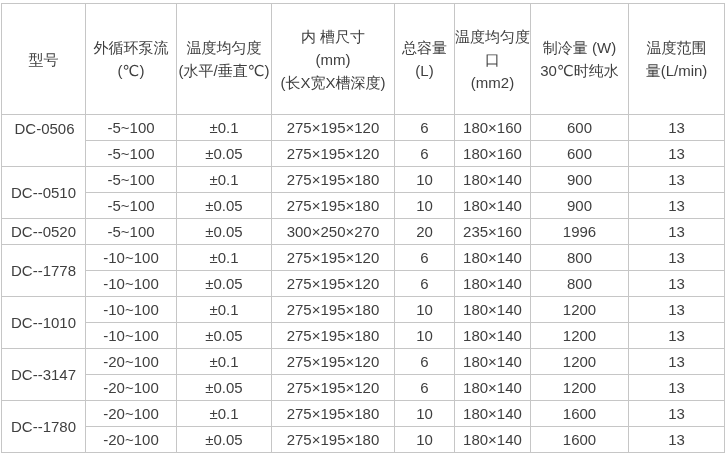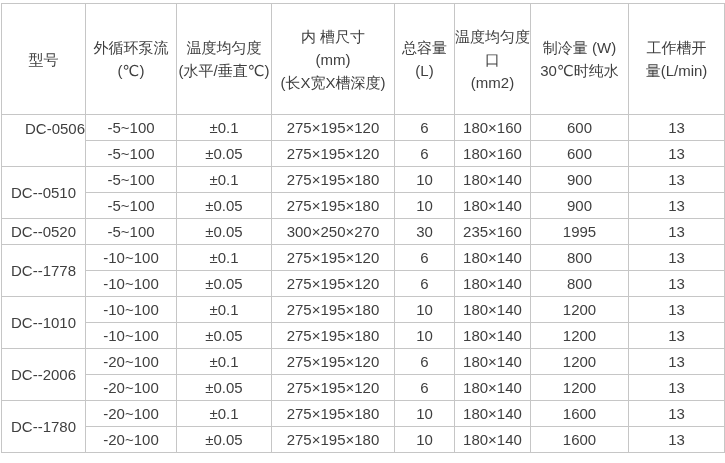--- a/index.html
+++ b/index.html
@@ -39,21 +39,21 @@
   .spec tbody td {
     height: 25px;
     line-height: 25px;
   }
   .spec td.model-cell {
     font-size: 15px;
   }
   
   .spec td.model-first {
     vertical-align: top;
-    text-align: right;
+    text-align: center;
     padding: 2px 0 0 2px;
     line-height: 23px;
     margin-left: 15px;
   }
   .hl { 
     display: block;
   }
 </style>
 </head>
 <body>
@@ -95,21 +95,21 @@
         <th>
           <span class="hl">温度均匀度</span>
           <span class="hl">口</span>
           <span class="hl">(mm2)</span>
         </th>
         <th>
           <span class="hl">制冷量 (W)</span>
           <span class="hl">30℃时纯水</span>
         </th>
         <th>
-          <span class="hl">工作槽开</span>
+          <span class="hl">温度范围</span>
           <span class="hl">量(L/min)</span>
         </th>
       </tr>
     </thead>
     <tbody>
       <tr>
         <td rowspan="2" class="model-cell model-first">DC-0506</td>
         <td>-5~100</td>
         <td>±0.1</td>
         <td>275×195×120</td>
@@ -144,23 +144,23 @@
         <td>10</td>
         <td>180×140</td>
         <td>900</td>
         <td>13</td>
       </tr>
       <tr>
         <td class="model-cell">DC--0520</td>
         <td>-5~100</td>
         <td>±0.05</td>
         <td>300×250×270</td>
-        <td>30</td>
+        <td>20</td>
         <td>235×160</td>
-        <td>1995</td>
+        <td>1996</td>
         <td>13</td>
       </tr>
       <tr>
         <td rowspan="2" class="model-cell">DC--1778</td>
         <td>-10~100</td>
         <td>±0.1</td>
         <td>275×195×120</td>
         <td>6</td>
         <td>180×140</td>
         <td>800</td>
@@ -188,21 +188,21 @@
       <tr>
         <td>-10~100</td>
         <td>±0.05</td>
         <td>275×195×180</td>
         <td>10</td>
         <td>180×140</td>
         <td>1200</td>
         <td>13</td>
       </tr>
       <tr>
-        <td rowspan="2" class="model-cell">DC--2006</td>
+        <td rowspan="2" class="model-cell">DC--3147</td>
         <td>-20~100</td>
         <td>±0.1</td>
         <td>275×195×120</td>
         <td>6</td>
         <td>180×140</td>
         <td>1200</td>
         <td>13</td>
       </tr>
       <tr>
         <td>-20~100</td>

